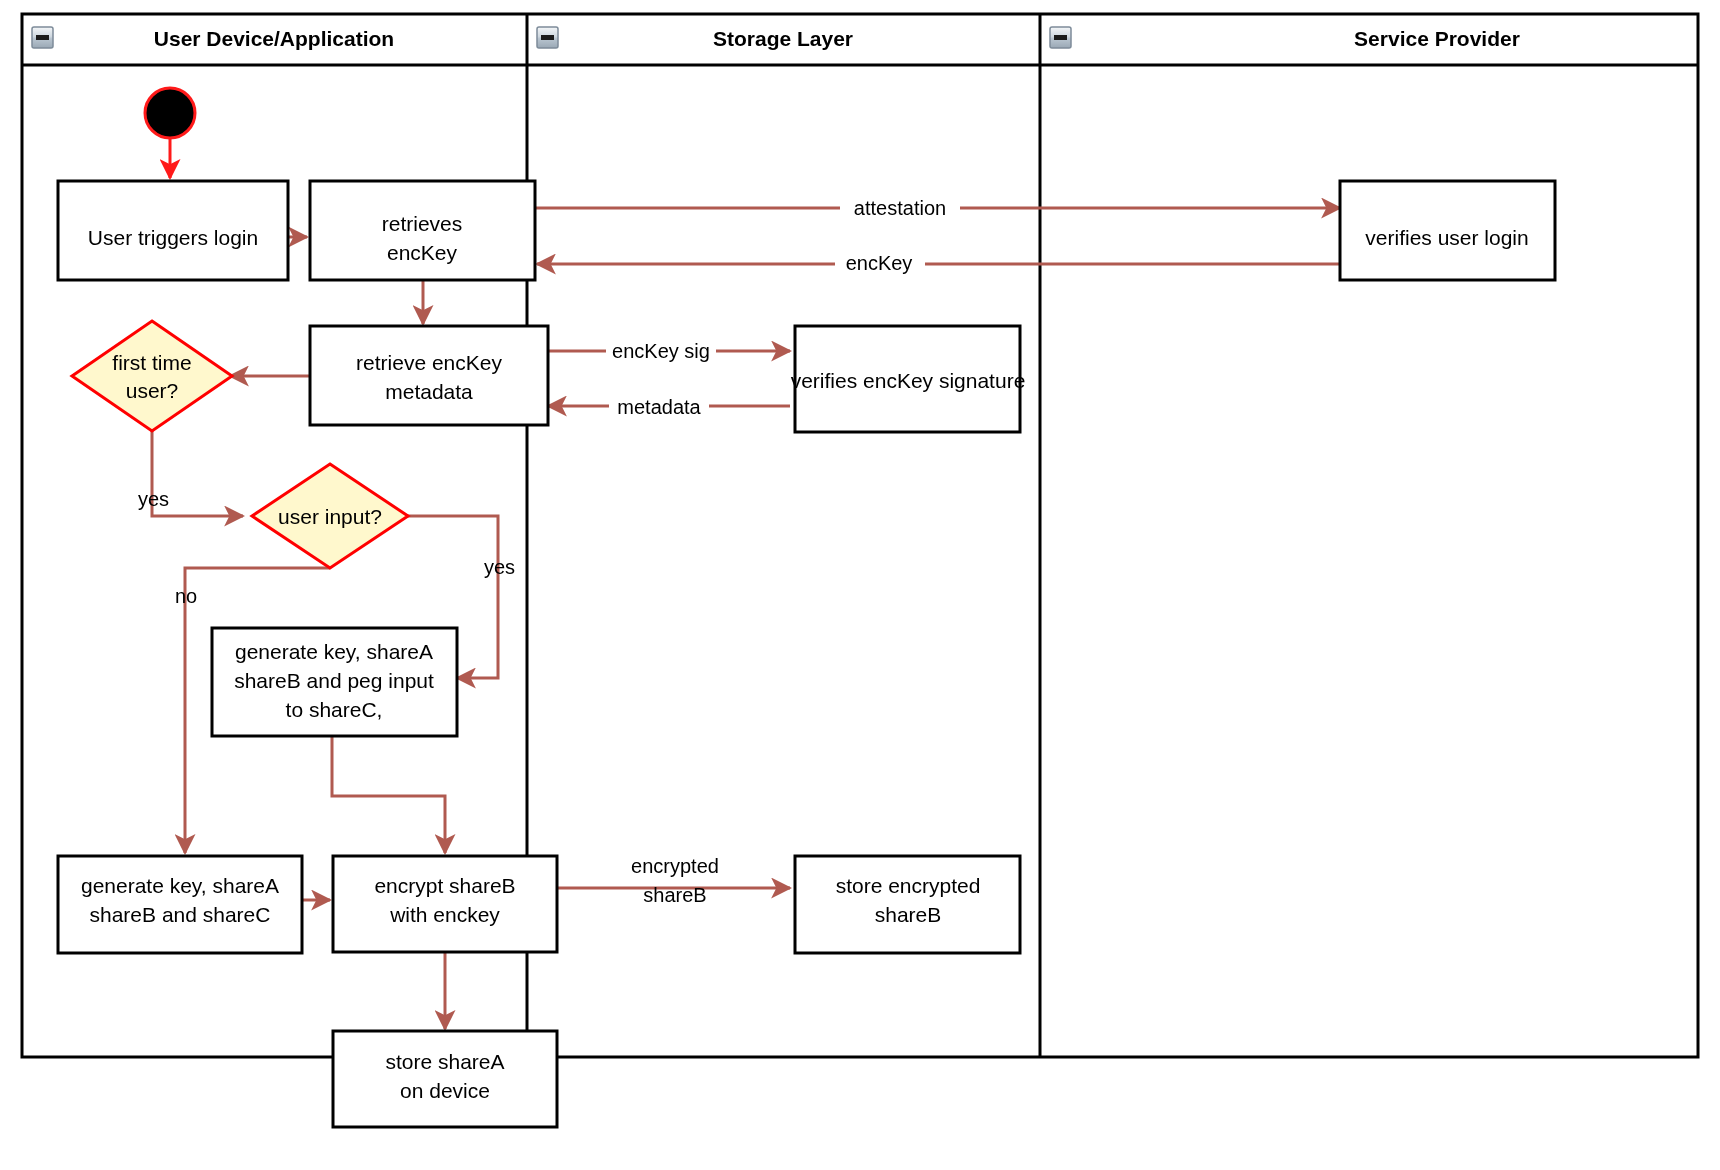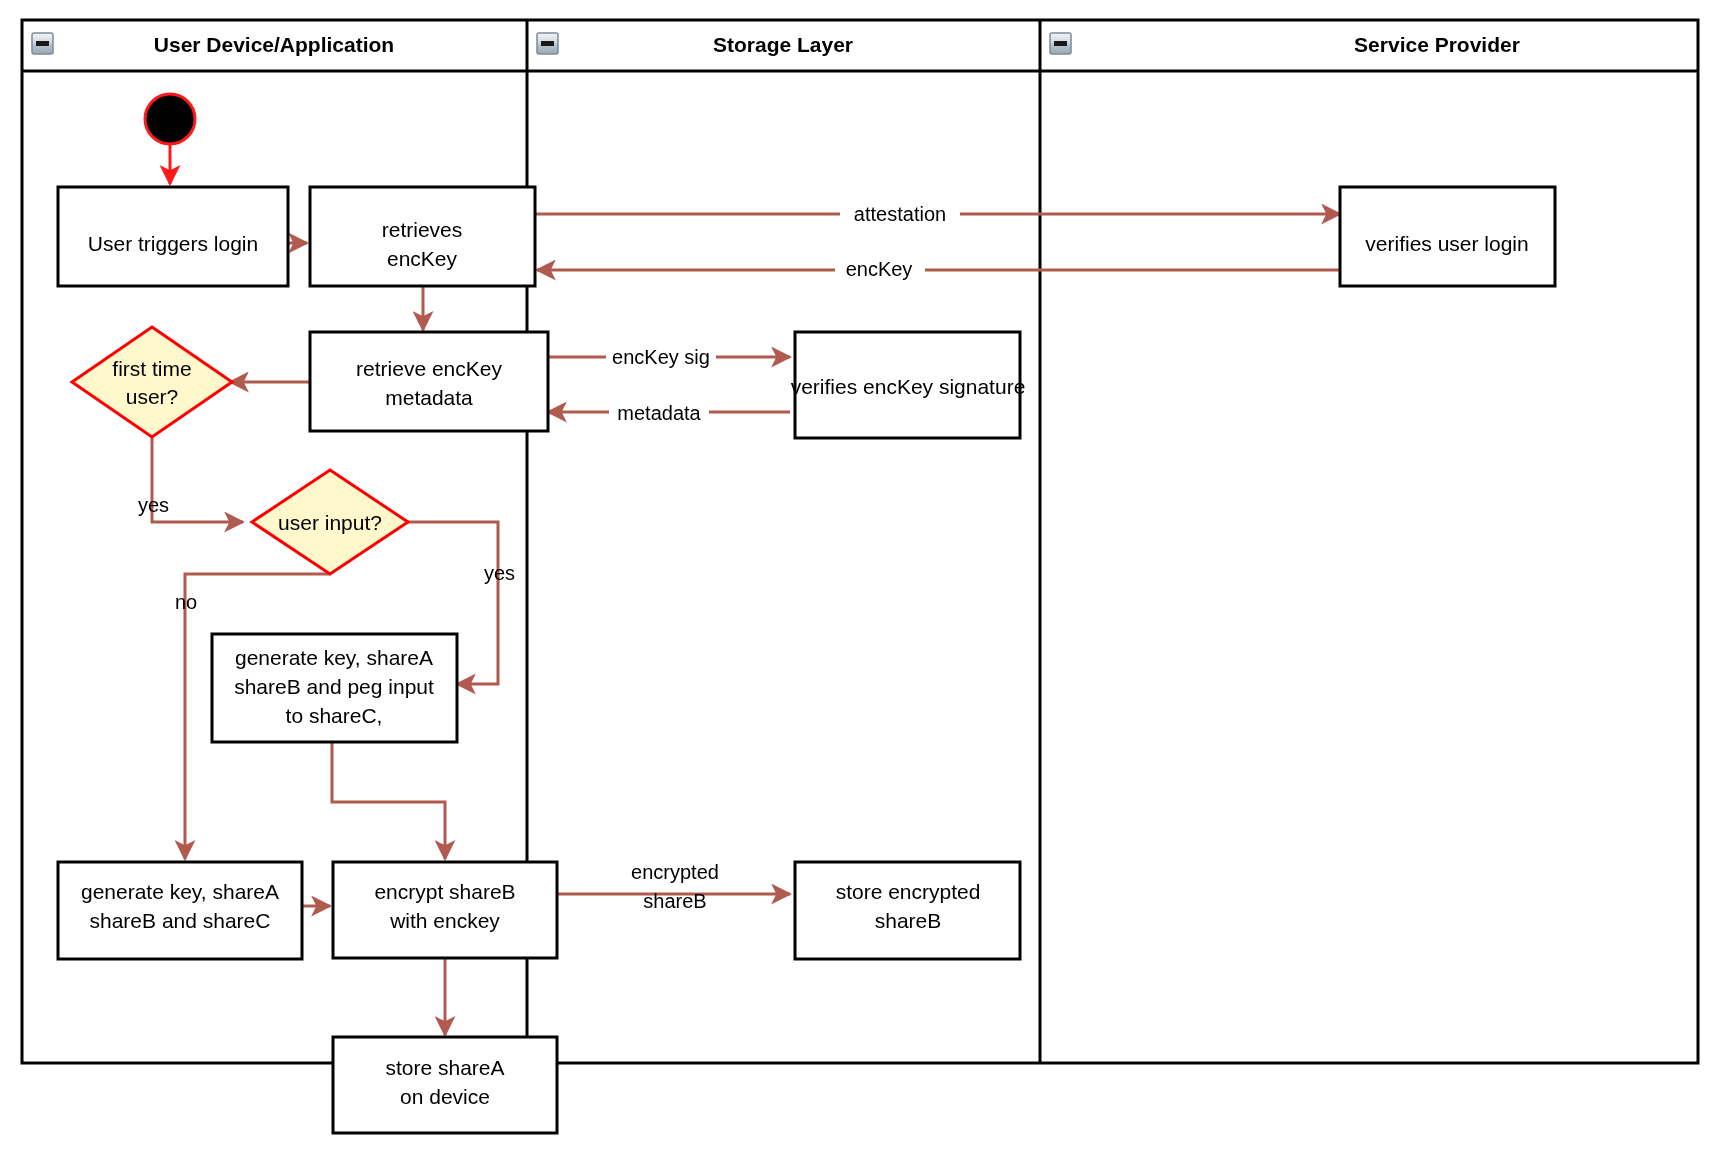--- a/index.html
+++ b/index.html
@@ -9,21 +9,21 @@
   }
   body {
     font-family: "Liberation Sans", sans-serif;
     width: 1720px;
     height: 1170px;
     position: relative;
     overflow: hidden;
   }
   #canvas {
     position: absolute;
-    left: 0; top: 12px;
+    left: 0; top: 6px;
     width: 1720px;
     height: 992px;
   }
   svg#diagram {
     position: absolute;
     left: 0; top: 0;
     width: 1720px;
     height: 1170px;
   }
   .lane-title {

